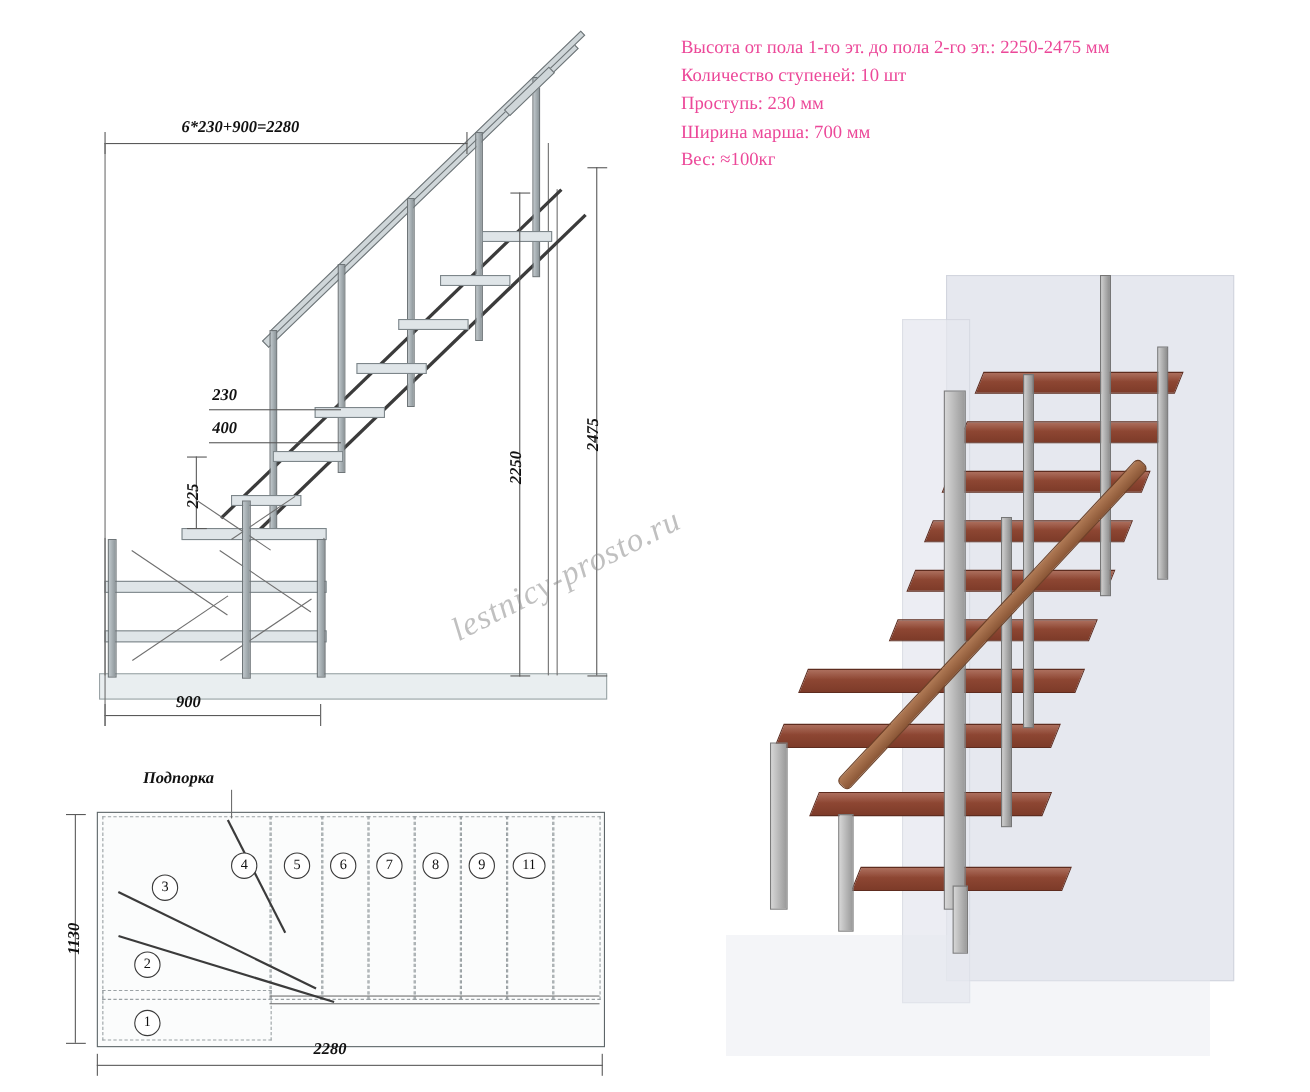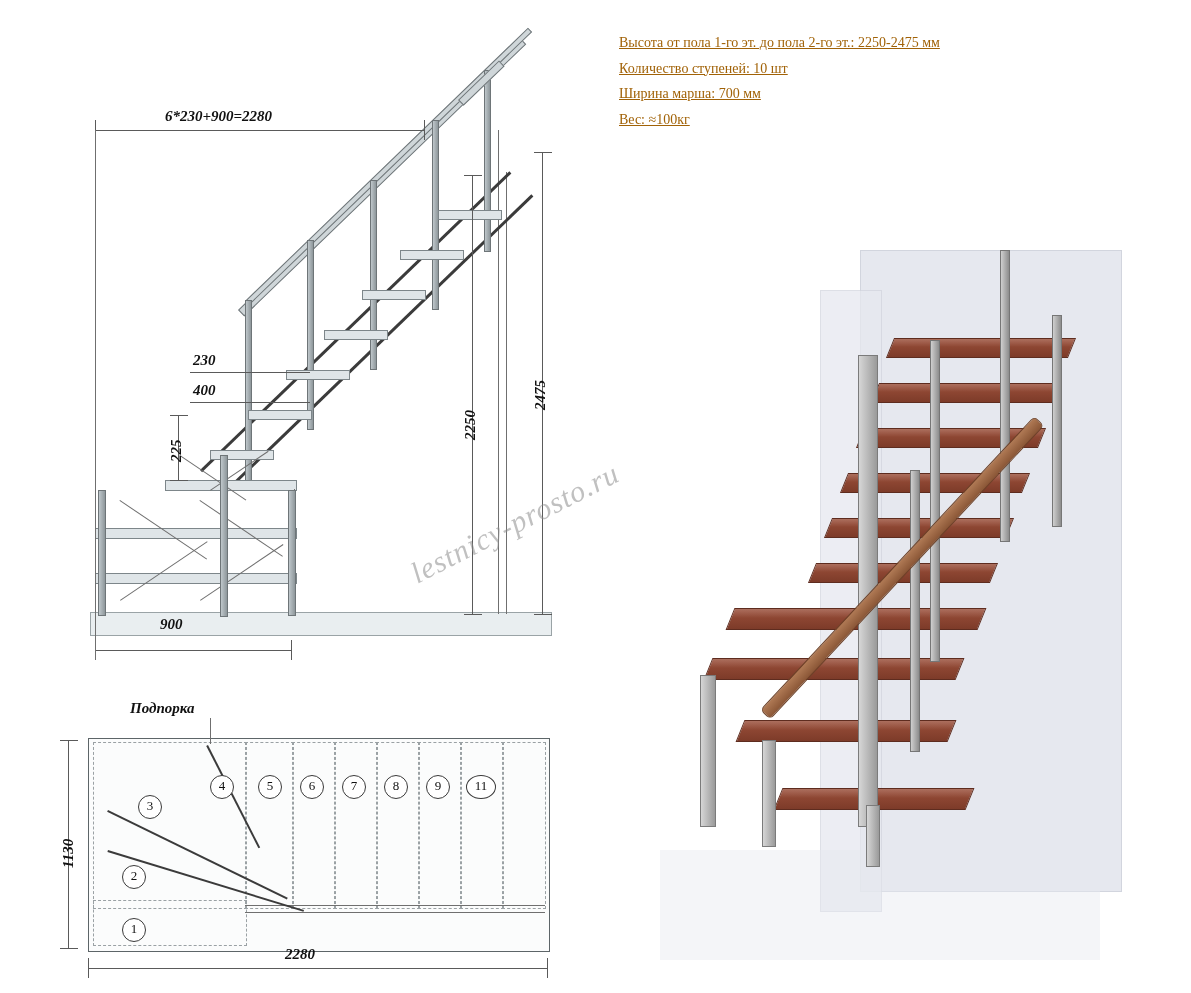--- a/index.html
+++ b/index.html
@@ -8,21 +8,21 @@
     background:#ffffff;
     font-family:"Liberation Serif", serif;
     position:relative;
     overflow:hidden;
   }
   .root{position:absolute;left:0;top:0;width:1191px;height:993px;}
 
   
   .specs{
     position:absolute;left:619px;top:30px;width:540px;
-    font-size:14px;line-height:25.5px;color:#a16207;text-decoration:underline;
+    font-size:17px;line-height:25.5px;color:#ec4899;
   }
   .specs div{white-space:nowrap;}
 
   
   .ln{position:absolute;background:#3b3b3b;}
   .thin{background:#6f6f6f;}
   .dim{background:#5a5a5a;}
   .lbl{position:absolute;font-size:15px;color:#111;white-space:nowrap;}
   .lbl-i{font-style:italic;font-weight:bold;}
   .vert-txt{transform-origin:left top;}
@@ -64,20 +64,21 @@
   }
 </style>
 </head>
 <body>
 
 <div class="root">
 
   <div class="specs">
     <div>Высота от пола 1-го эт. до пола 2-го эт.: 2250-2475 мм</div>
     <div>Количество ступеней: 10 шт</div>
+    <div>Проступь: 230 мм</div>
     <div>Ширина марша: 700 мм</div>
     <div>Вес: ≈100кг</div>
   </div>
 
   <div id="elev">
 
     <div class="floorplate" style="left:30px;top:612px;width:460px;height:22px;"></div>
 
     <div class="ln thin" style="left:438px;top:130px;width:1px;height:484px;"></div>
     <div class="ln thin" style="left:446px;top:172px;width:1px;height:442px;"></div>
@@ -142,21 +143,21 @@
     <div class="lbl lbl-i vert-txt" style="left:402px;top:440px;transform:rotate(-90deg);">2250</div>
 
     <div class="ln dim" style="left:482px;top:152px;width:1px;height:462px;"></div>
     <div class="ln dim" style="left:474px;top:152px;width:18px;height:1px;"></div>
     <div class="ln dim" style="left:474px;top:614px;width:18px;height:1px;"></div>
     <div class="lbl lbl-i vert-txt" style="left:472px;top:410px;transform:rotate(-90deg);">2475</div>
 
     <div class="ln dim" style="left:35px;top:650px;width:196px;height:1px;"></div>
     <div class="ln dim" style="left:35px;top:640px;width:1px;height:20px;"></div>
     <div class="ln dim" style="left:231px;top:640px;width:1px;height:20px;"></div>
-    <div class="lbl lbl-i" style="left:100px;top:616px;">900</div>
+    <div class="lbl lbl-i" style="left:100px;top:631px;">900</div>
 
     <div class="ln thin" style="left:35px;top:130px;width:1px;height:530px;"></div>
   </div>
 
   <div id="plan">
 
     <div class="planbox" style="left:28px;top:38px;width:460px;height:212px;"></div>
 
     <div class="pcell" style="left:185px;top:42px;width:47px;height:165px;"></div>
     <div class="pcell" style="left:232px;top:42px;width:42px;height:165px;"></div>

